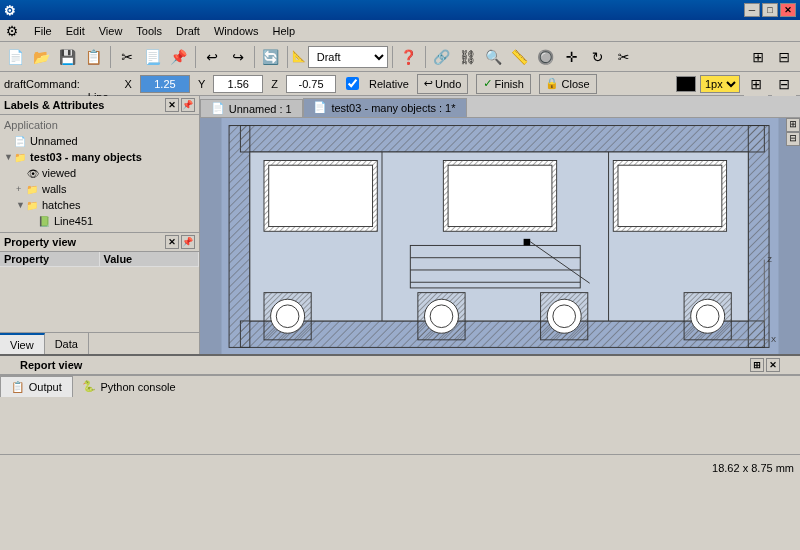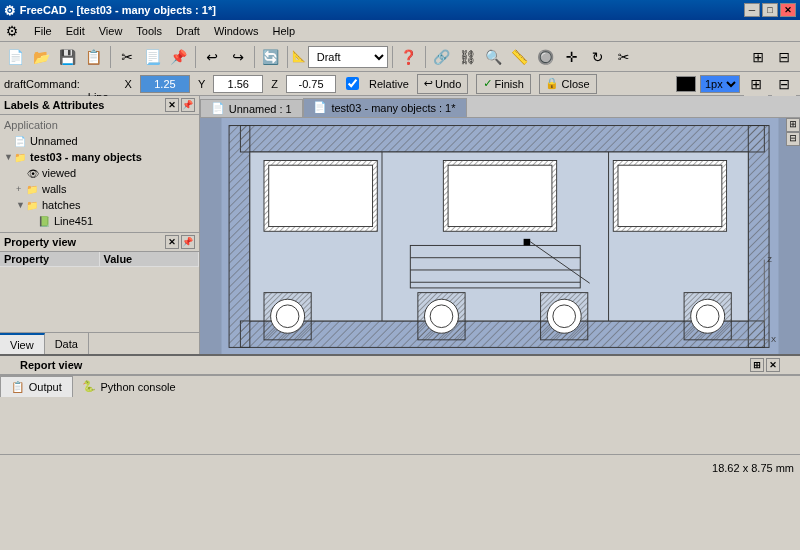--- a/index.html
+++ b/index.html
@@ -86,21 +86,21 @@
       height: 18px; border: 1px solid #888; background: #fff;
       padding: 0 2px; font-size: 11px; width: 50px; text-align: center;
     }
     .cmd-checkbox { margin: 0 2px; }
     .cmd-btn {
       height: 20px; padding: 0 6px; background: #d4d0c8;
       border: 1px solid #888; cursor: pointer; font-size: 11px;
       display: flex; align-items: center; gap: 2px;
     }
     .color-box { width: 20px; height: 16px; background: #000; border: 1px solid #888; }
-    .line-width { height: 18px; width: 40px; font-size: 11px; border: 1px solid #888; background: #3b82f6; }
+    .line-width { height: 18px; width: 40px; font-size: 11px; border: 1px solid #888; background: #fde047; }
 
     
     .left-panel {
       width: 200px;
       background: #d4d0c8;
       border-right: 1px solid #999;
       display: flex;
       flex-direction: column;
       flex-shrink: 0;
     }
@@ -282,21 +282,20 @@
     ::-webkit-scrollbar { width: 12px; height: 12px; }
     ::-webkit-scrollbar-track { background: #d4d0c8; }
     ::-webkit-scrollbar-thumb { background: #999; border: 1px solid #888; }
   </style>
 </head>
 <body>
 
 <div class="title-bar">
   <div class="title-bar-left">
     <span style="font-size:13px;">⚙</span>
-    <span>FreeCAD - [test03 - many objects : 1*]</span>
   </div>
   <div class="title-bar-controls">
     <div class="title-btn">─</div>
     <div class="title-btn">□</div>
     <div class="title-btn" style="background:#ff6666;">✕</div>
   </div>
 </div>
 
 <div class="menu-bar">
   <div class="menu-logo">⚙</div>

